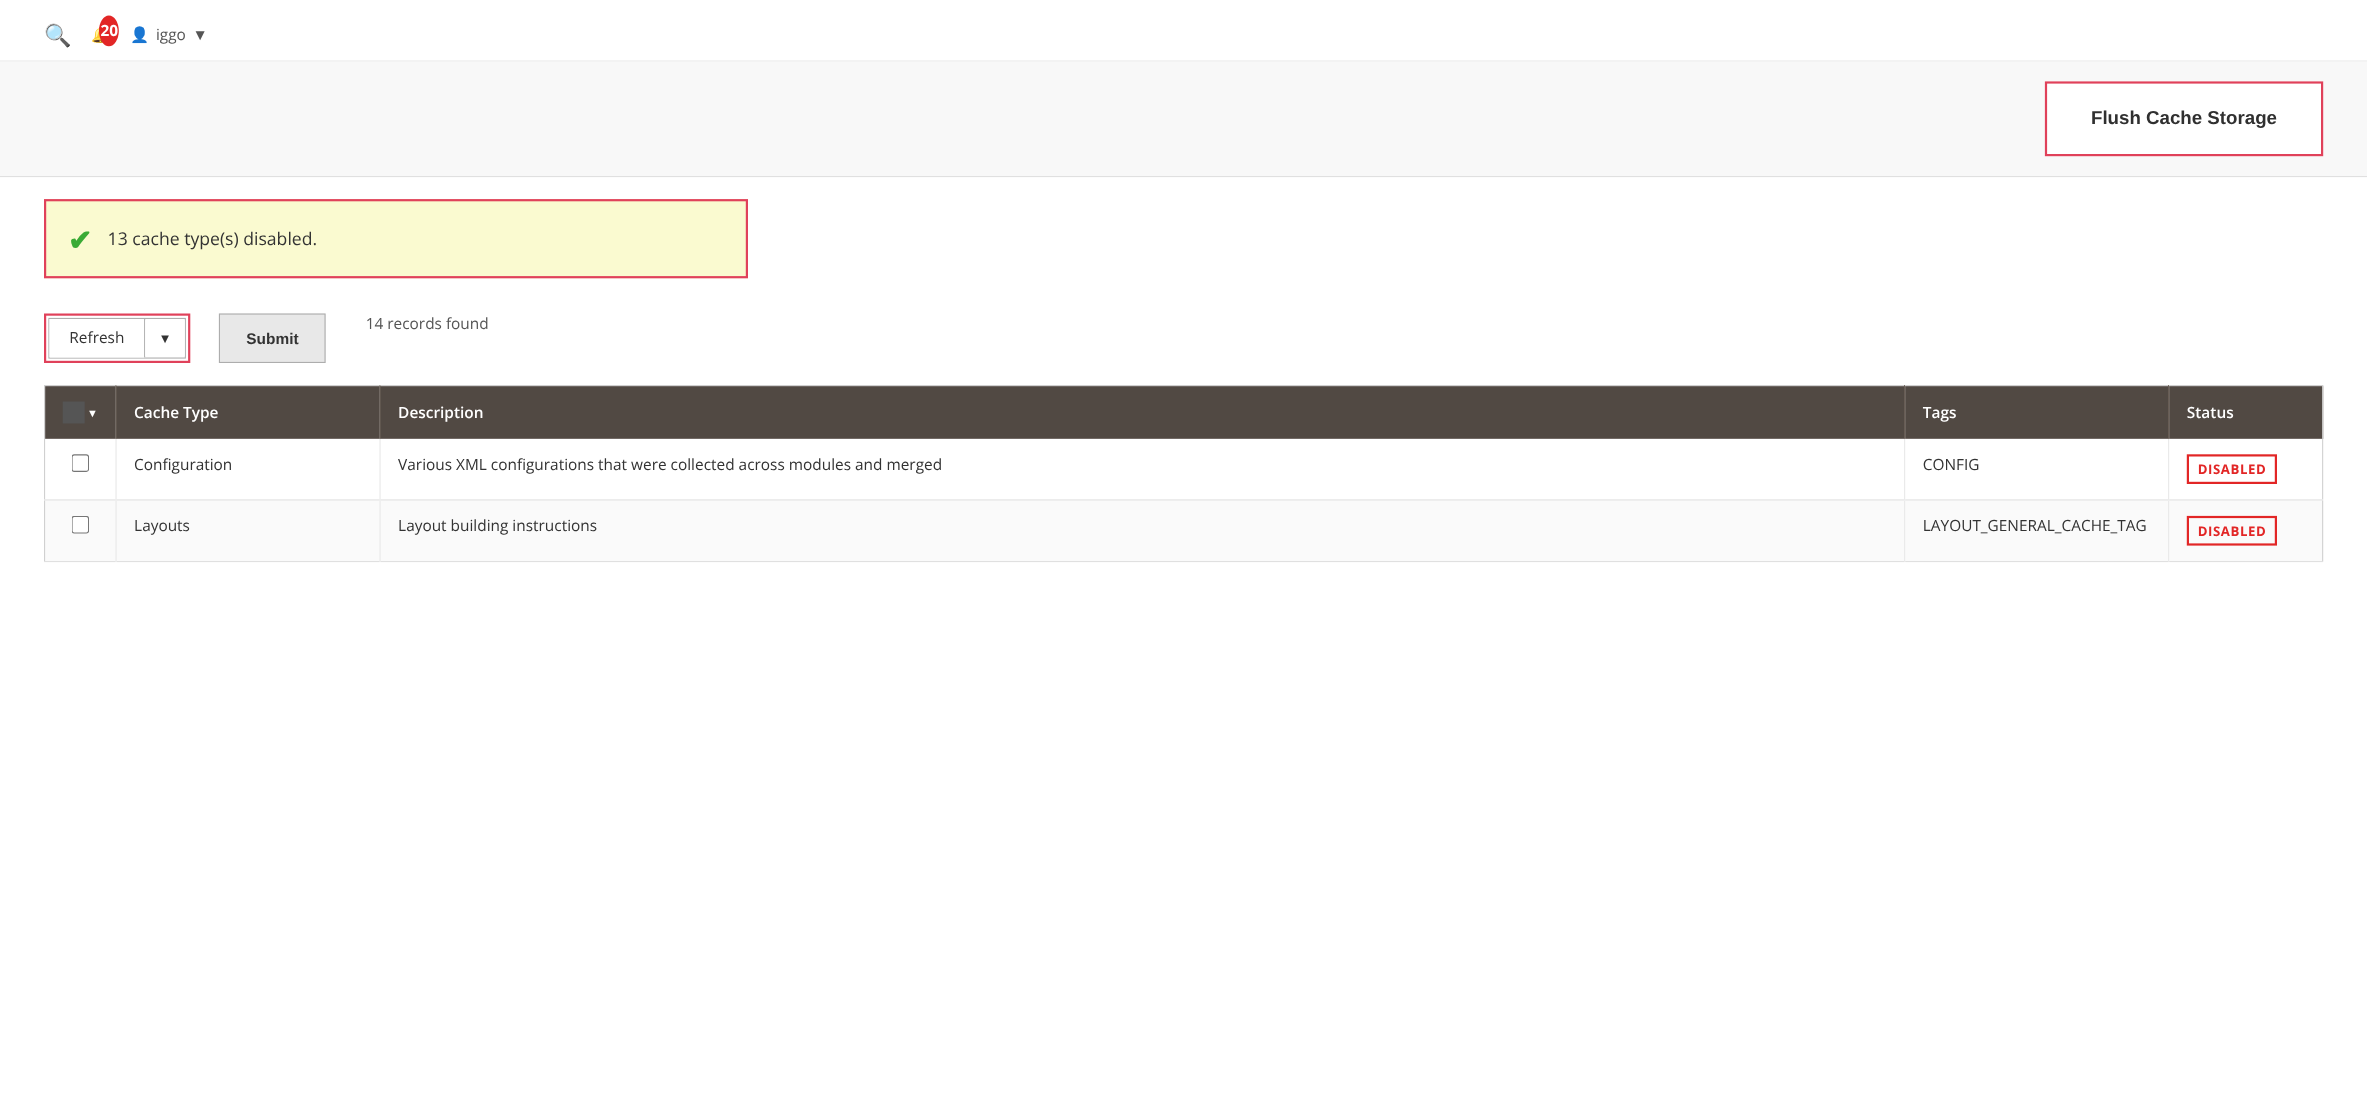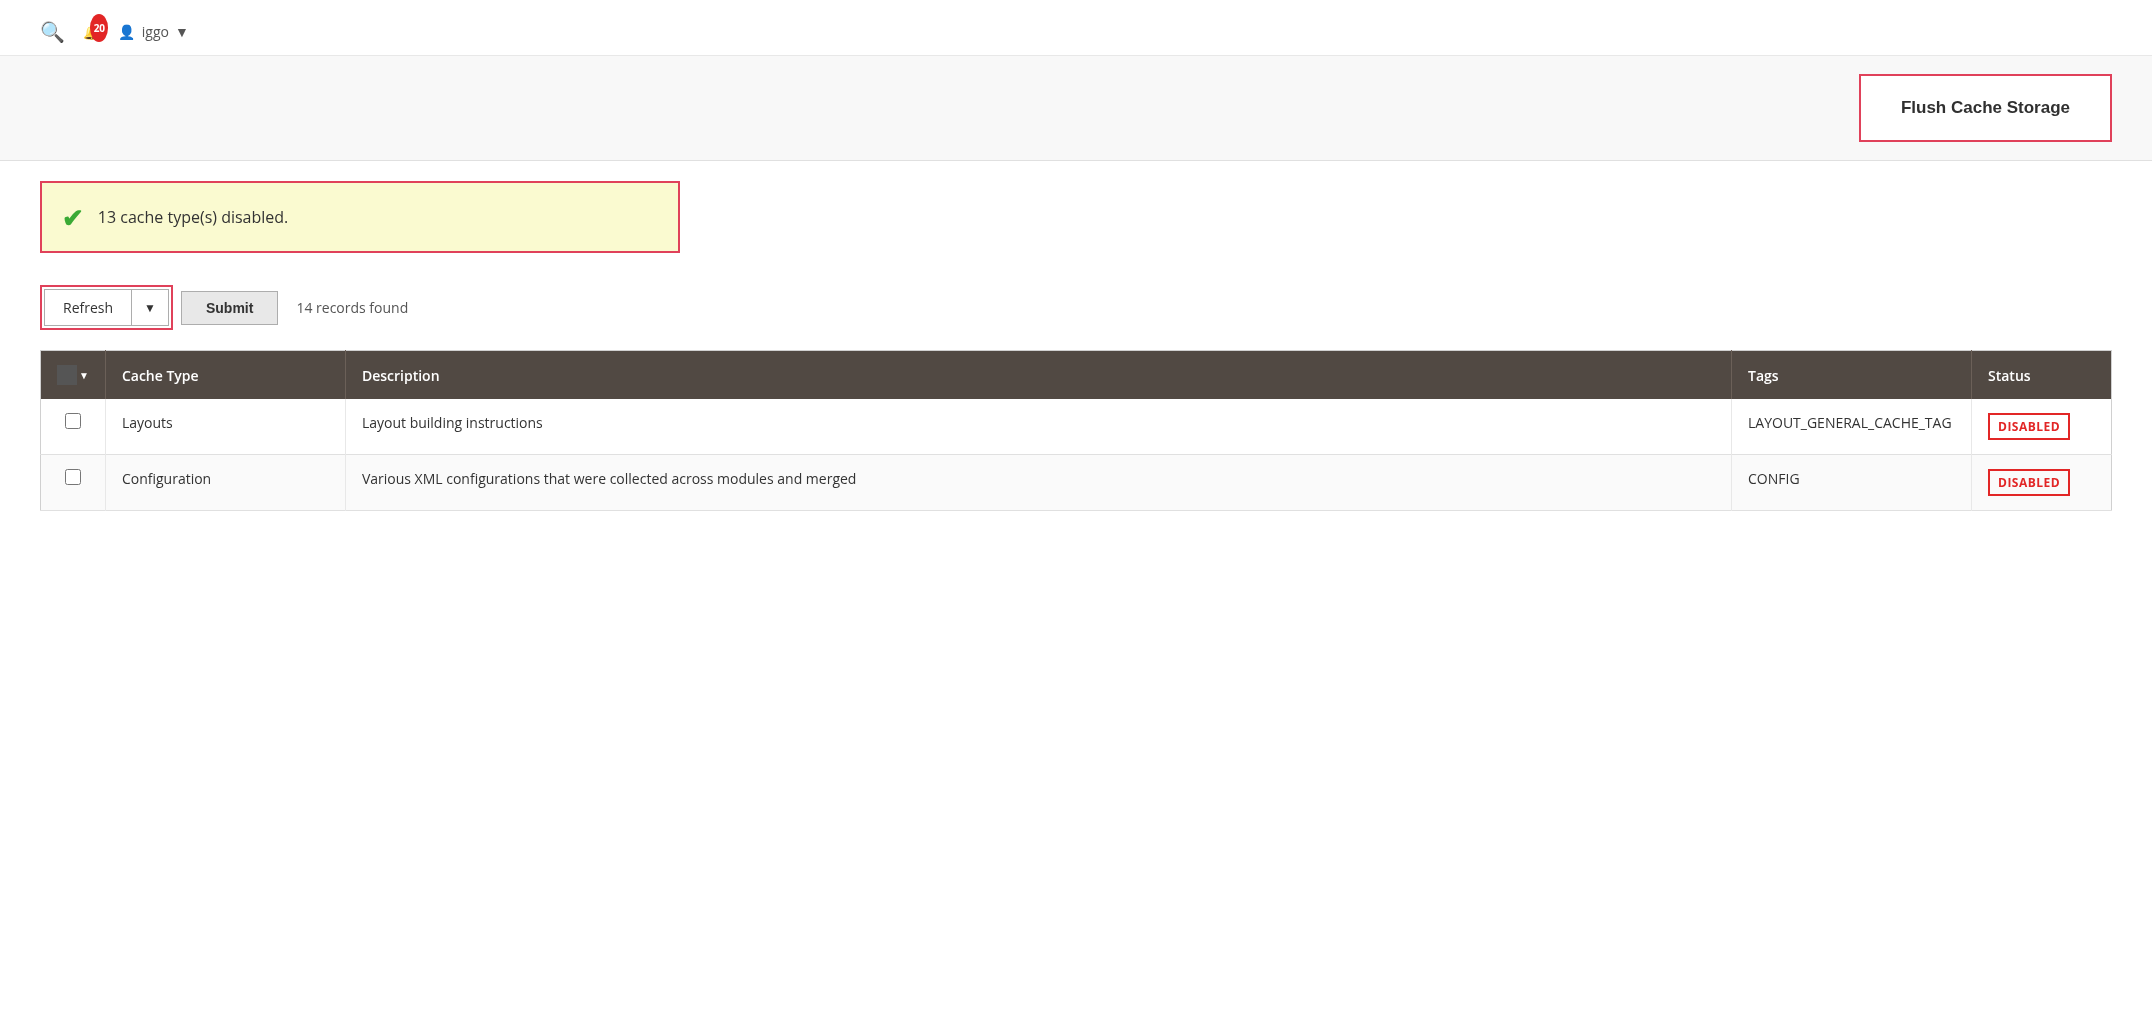--- a/index.html
+++ b/index.html
@@ -42,21 +42,21 @@
       position: relative;
       cursor: pointer;
     }
     .notification-badge {
       position: absolute;
       top: -8px;
       right: -8px;
       background: #e22626;
       color: #fff;
       border-radius: 50%;
-      font-size: 10px;
+      font-size: 14px;
       font-weight: bold;
       width: 18px;
       height: 28px;
       display: flex;
       align-items: center;
       justify-content: center;
     }
     .user-info {
       display: flex;
       align-items: center;
@@ -129,22 +129,21 @@
       font-weight: bold;
     }
     .success-text {
       font-size: 16px;
       color: #333;
     }
 
     
     .toolbar {
       display: flex;
-      align-items: center;
-      gap: 8px;
+      gap: 26px;
       margin-bottom: 20px;
       padding-top: 8px;
     }
     .action-select-group {
       display: flex;
       align-items: center;
       border: 1px solid #adadad;
       background: #fff;
     }
     .action-select-label {
@@ -322,36 +321,36 @@
           <th class="th-tags">Tags</th>
           <th class="th-status">Status</th>
         </tr>
       </thead>
       <tbody>
 
         <tr>
           <td class="td-checkbox">
             <input type="checkbox" style="">
           </td>
+          <td>Configuration</td>
+          <td>Various XML configurations that were collected across modules and merged</td>
+          <td>CONFIG</td>
+          <td>
+            <span class="status-disabled">DISABLED</span>
+          </td>
+        </tr>
+
+        <tr>
+          <td class="td-checkbox">
+            <input type="checkbox" style="">
+          </td>
           <td>Layouts</td>
           <td>Layout building instructions</td>
           <td>LAYOUT_GENERAL_CACHE_TAG</td>
           <td>
             <span class="status-disabled">DISABLED</span>
           </td>
         </tr>
-
-        <tr>
-          <td class="td-checkbox">
-            <input type="checkbox" style="">
-          </td>
-          <td>Configuration</td>
-          <td>Various XML configurations that were collected across modules and merged</td>
-          <td>CONFIG</td>
-          <td>
-            <span class="status-disabled">DISABLED</span>
-          </td>
-        </tr>
       </tbody>
     </table>
 
   </div>
 </div>
 
 </body></html>

